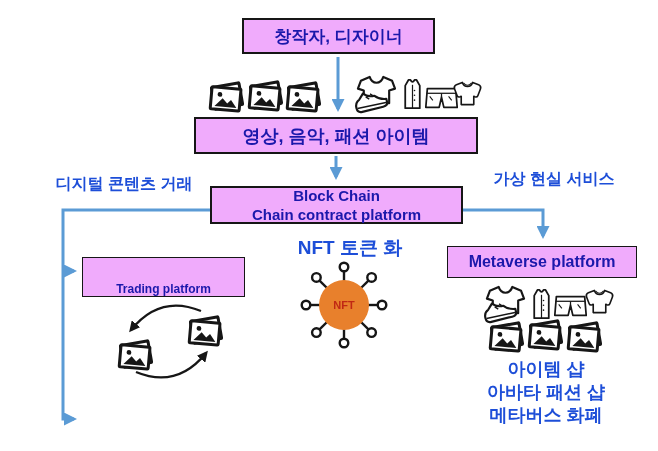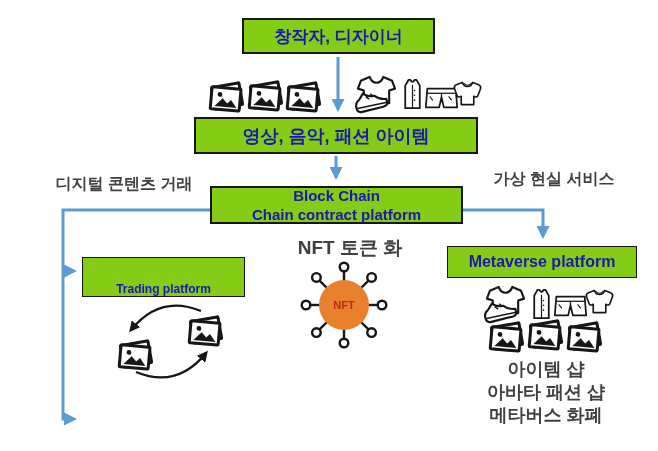--- a/index.html
+++ b/index.html
@@ -2,33 +2,33 @@
 <html><head>
 <meta charset="utf-8">
 <style>
   html,body{margin:0;padding:0;background:#fff;}
   .canvas{
     position:relative;width:658px;height:451px;background:#ffffff;overflow:hidden;
     font-family:"Liberation Sans","DejaVu Sans",sans-serif;
   }
   .layer{position:absolute;left:0;top:0;width:658px;height:451px;}
   .box{
-    position:absolute;background:#84cc16;border:2px solid #161616;color:#1b18ab;
+    position:absolute;background:#f0abfc;border:2px solid #161616;color:#1b18ab;
     font-weight:bold;display:flex;align-items:center;justify-content:center;
     text-align:center;box-sizing:border-box;z-index:2;
   }
   .box.thin{border-width:1.5px;}
   .box-creator{left:242px;top:18px;width:193px;height:36px;font-size:17px;}
   .box-items{left:194px;top:117px;width:284px;height:37px;font-size:18px;}
   .box-chain{left:210px;top:186px;width:253px;height:38px;font-size:15px;flex-direction:column;line-height:1.3;}
   .box-trading{left:82px;top:257px;width:163px;height:40px;font-size:12px;align-items:flex-end;}
   .box-auction{left:83px;top:404px;width:162px;height:31px;font-size:15px;}
   .box-metaverse{left:447px;top:246px;width:190px;height:32px;font-size:16px;}
   .red-label{
-    position:absolute;color:#404040;font-weight:bold;text-align:center;z-index:2;
+    position:absolute;color:#1d4ed8;font-weight:bold;text-align:center;z-index:2;
     line-height:1.2;
   }
   .lbl-digital{left:36px;top:174px;width:176px;font-size:16px;}
   .lbl-vr{left:478px;top:169px;width:152px;font-size:16px;}
   .lbl-nft{left:266px;top:237px;width:168px;font-size:19px;}
   .shop-block{left:446px;top:358px;width:200px;font-size:18px;line-height:23px;}
   svg{display:block;}
 </style>
 </head>
 <body>

